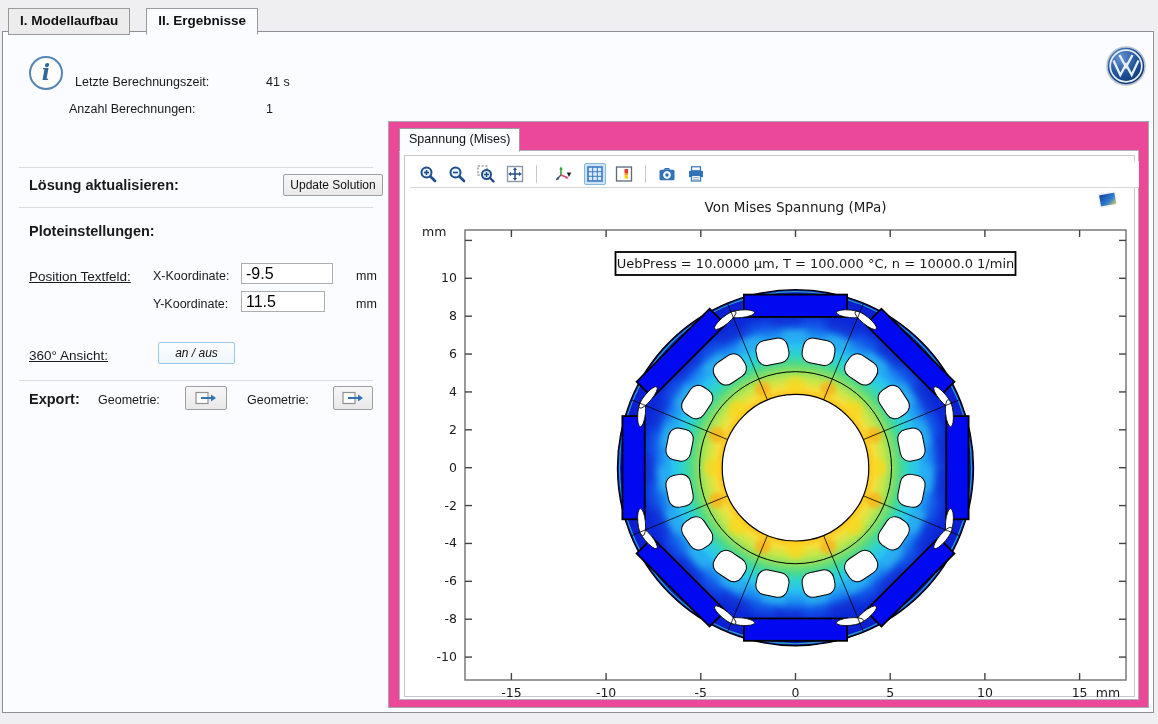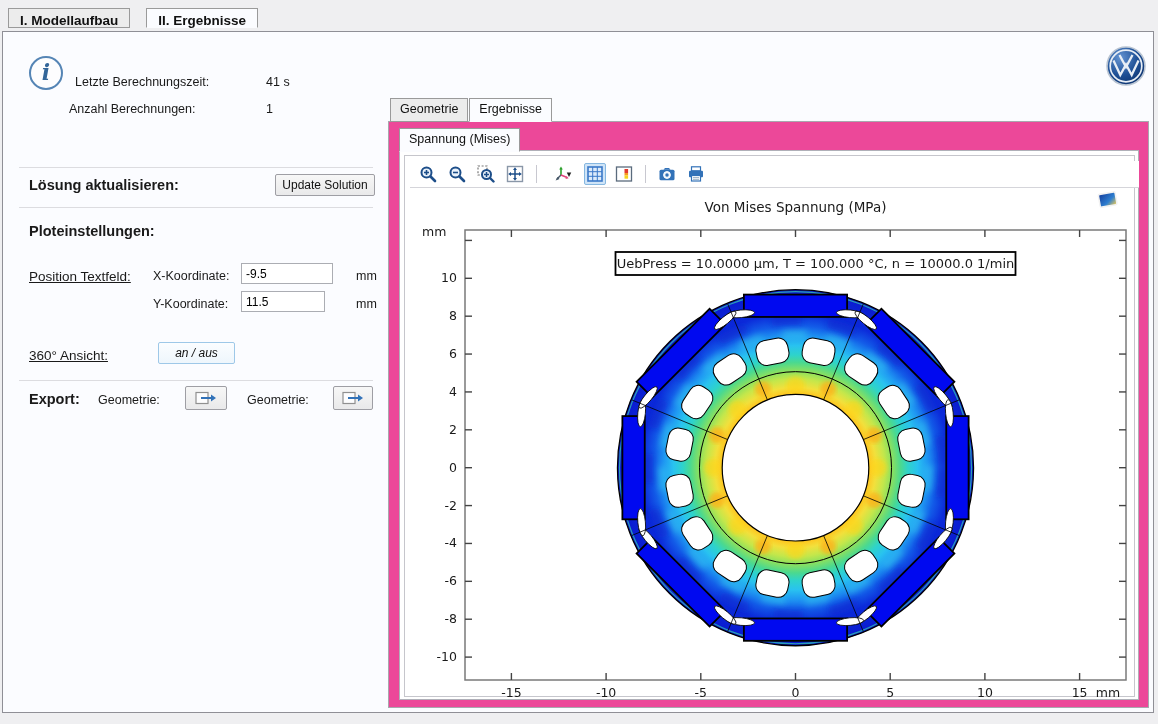--- a/index.html
+++ b/index.html
@@ -3,38 +3,38 @@
 <meta charset="utf-8">
 <style>
   * { margin:0; padding:0; box-sizing:border-box; }
   html,body { width:1158px; height:724px; }
   body { background:#efeff1; font-family:"Liberation Sans",sans-serif; color:#1a1a1a; position:relative; overflow:hidden; }
   .abs { position:absolute; }
 
   
   .tab { display:inline-block; background:#ececec; border:1px solid #9a9a9a; color:#111; cursor:default; }
   .tab.active { background:#fbfcff; border-bottom:1px solid #fbfcff; }
-  .toptab { font-size:13.5px; font-weight:bold; padding:4px 11px 0 11px; height:20px; }
+  .toptab { font-size:13.5px; font-weight:bold; padding:4px 11px 0 11px; height:27px; }
   .subtab { font-size:12.5px; padding:3px 9px 0 9px; height:24px; }
 
   
   .main-panel { left:2px; top:31px; width:1152px; height:682px; background:#fbfcff; border:1px solid #8f8f96; }
   .result-panel { left:385px; top:89px; width:761px; height:587px; background:#ec4899; border:1px solid #a8a8ae; }
   .plot-panel { left:10px; top:28px; width:740px; height:550px; background:#ffffff; border:1px solid #b0b0b8; }
   .gfx-frame { left:4px; top:4px; width:731px; height:542px; border:1px solid #c6c6cc; background:#fff; }
 
   
   .lbl { font-size:12.5px; white-space:nowrap; }
   .heading { font-size:14.5px; font-weight:bold; white-space:nowrap; }
   .ulabel { font-size:13.5px; text-decoration:underline; white-space:nowrap; }
   .divider { height:1px; background:#dcdce0; left:16px; width:354px; }
   .btn { display:flex; align-items:center; justify-content:center; font-size:12px;
          background:linear-gradient(#f7f7f7,#e9e9ea); border:1px solid #9e9ea4; border-radius:2px; color:#111; }
   .btn.bluish { border:1px solid #9ec8e8; background:linear-gradient(#fbfdff,#eef6fc); }
-  .field { font-family:"Liberation Sans",sans-serif; font-size:12px; border:1px solid #abadb3; background:#fff; padding:0 4px; }
+  .field { font-family:"Liberation Sans",sans-serif; font-size:16px; border:1px solid #abadb3; background:#fff; padding:0 4px; }
   .info-badge { width:34px; height:34px; border:2px solid #5585b5; border-radius:50%;
                 display:flex; align-items:center; justify-content:center; background:#fdfdfe; }
   .info-badge span { font-family:"DejaVu Serif",serif; font-style:italic; font-weight:bold; font-size:22px; color:#336699; margin-top:-3px; }
 
   
   .toolbar { left:5px; top:5px; width:729px; height:27px; display:flex; align-items:center; gap:7px;
              padding-left:7px; border-bottom:1px solid #d5d5da; background:#fff; }
   .tool { width:22px; height:22px; display:flex; align-items:center; justify-content:center; border:1px solid transparent; border-radius:2px; }
   .tool.active { background:#cfe4f7; border:1px solid #86b7e0; }
   .vsep { width:1px; height:18px; background:#c8c8d0; margin:0 3px; }
@@ -57,21 +57,21 @@
       <span>i</span>
     </div>
   <div class="abs lbl" style="left:72px;top:43px;">Letzte Berechnungszeit:</div>
   <div class="abs lbl" style="left:263px;top:43px;">41 s</div>
   <div class="abs lbl" style="left:66px;top:70px;">Anzahl Berechnungen:</div>
   <div class="abs lbl" style="left:263px;top:70px;">1</div>
 
   <div class="abs divider" style="top:135px;"></div>
 
   <div class="abs heading" style="left:26px;top:145px;">Lösung aktualisieren:</div>
-  <div class="abs btn" style="left:272px;top:142px;width:100px;height:22px;text-align:center;">Update Solution</div>
+  <div class="abs btn" style="left:280px;top:142px;width:100px;height:22px;text-align:center;">Update Solution</div>
 
   <div class="abs divider" style="top:175px;"></div>
 
   <div class="abs heading" style="left:26px;top:191px;">Ploteinstellungen:</div>
   <div class="abs ulabel" style="left:26px;top:237px;">Position Textfeld:</div>
   <div class="abs lbl" style="left:150px;top:237px;">X-Koordinate:</div>
   <input class="abs field" style="left: 238px; top: 231px; width: 92px; height: 21px;" value="-9.5">
   <div class="abs lbl" style="left:353px;top:237px;">mm</div>
   <div class="abs lbl" style="left:150px;top:265px;">Y-Koordinate:</div>
   <input class="abs field" style="left: 238px; top: 259px; width: 84px; height: 21px;" value="11.5">
@@ -109,24 +109,20 @@
             <stop offset="1" stop-color="#0a2d66"></stop>
           </radialGradient>
         </defs>
       <circle cx="20" cy="20" r="19" fill="url(#vwg)" stroke="#b9c4d2" stroke-width="1.6"></circle>
       <circle cx="20" cy="20" r="15.8" fill="none" stroke="#e8eef5" stroke-width="1.7"></circle>
       <path d="M13.5 9 L20 21 L26.5 9" stroke="#e8eef5" stroke-width="2.3" fill="none"></path>
       <path d="M7.5 14.5 L14.3 29 L20 18.5 L25.7 29 L32.5 14.5" stroke="#e8eef5" stroke-width="2.3" fill="none"></path>
     </svg>
   </div>
 
-  <div class="abs" style="left:387px;top:66px;z-index:3;display:flex;">
-    <div class="tab subtab">Geometrie</div>
-    <div class="tab subtab active" style="margin-left:1px;">Ergebnisse</div>
-  </div>
 
   <div class="abs result-panel">
     <div class="abs tab subtab active" style="left:10px;top:6px;z-index:3;">Spannung (Mises)</div>
 
     <div class="abs plot-panel">
       <div class="abs gfx-frame">
 
         <div class="abs toolbar">
           <div class="tool">
             <svg width="18" height="18" viewBox="0 0 18 18">

